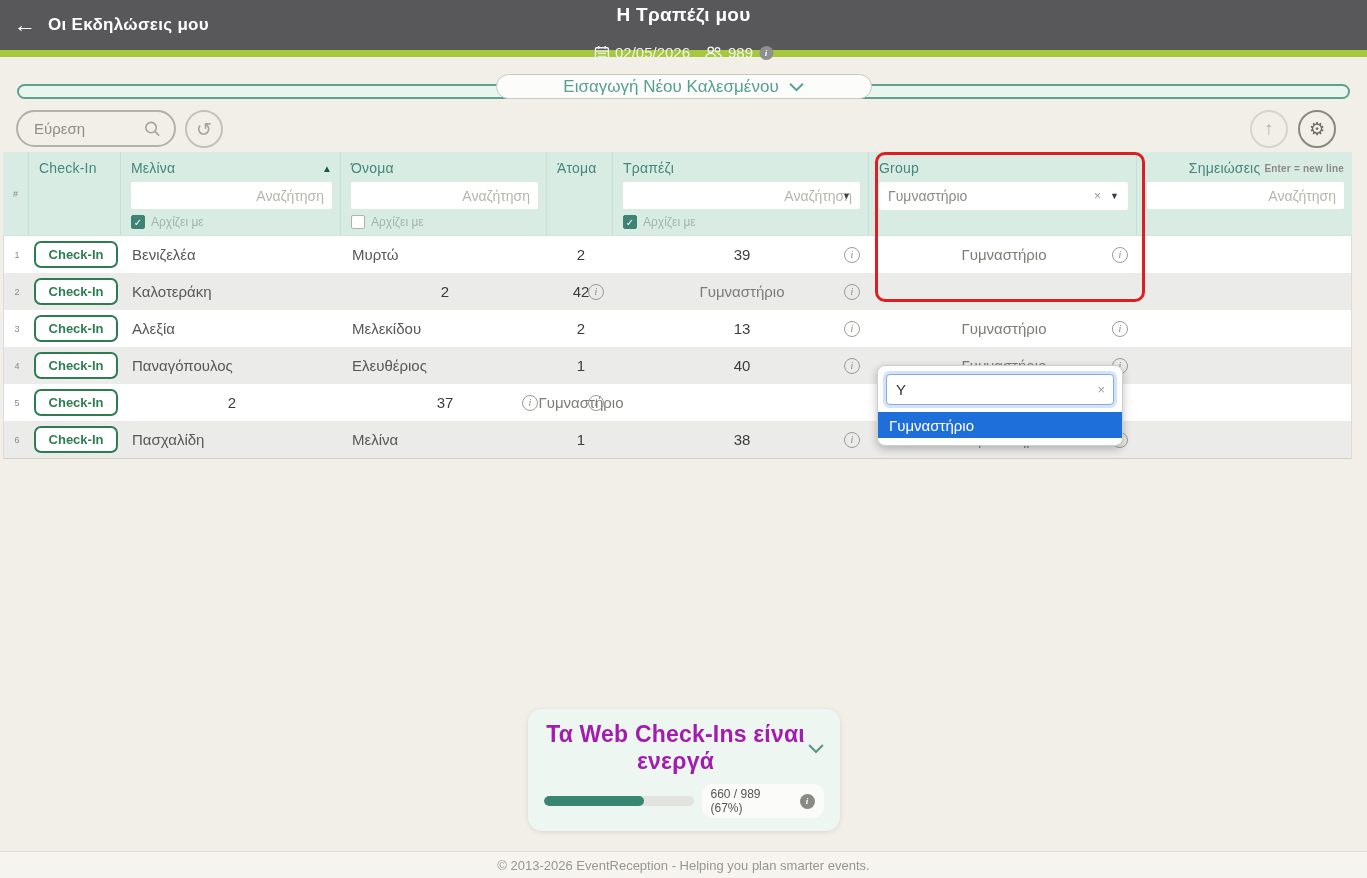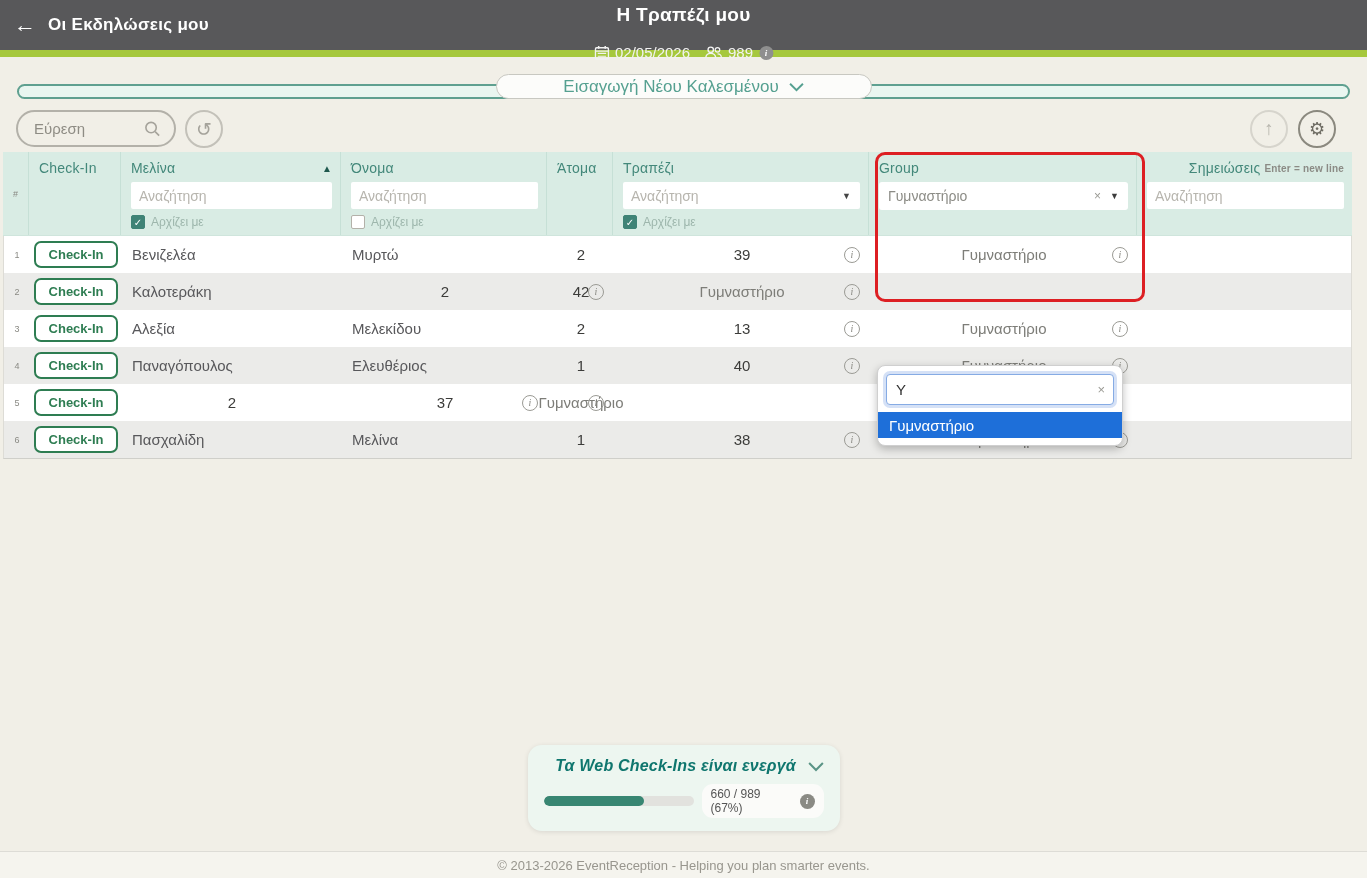--- a/index.html
+++ b/index.html
@@ -33,21 +33,21 @@
   .gear-btn { right:31px; border-color:#8b897f; color:#6e6c63; font-size:18px; }
 
   
   .table-wrap { flex:none; position:relative; margin:0 15px 0 3px; }
   .grid-row { display:grid; grid-template-columns:26px 92px 220px 206px 66px 256px 268px 1fr; }
   .thead { background:#d9ece4; min-height:78px; border-bottom:1px solid #cfe5dc; }
   .th { padding:8px 8px 6px 10px; border-right:1px solid #c6e0d6; position:relative; }
   .th-label { color:#43887a; font-size:14px; letter-spacing:.2px; display:flex; align-items:center; justify-content:space-between; }
   .th-hint { font-size:10px; color:#8b8b85; font-weight:bold; margin-left:4px; }
   .sort-asc { color:#1e584d; font-size:10px; }
-  .th input.filter { width:100%; height:27px; border:none; border-radius:2px; background:#fff; margin-top:6px; padding:0 8px; font-size:14px; color:#555; outline:none; font-family:inherit; }
+  .th input.filter { width:100%; height:27px; border:none; border-radius:2px; background:#fff; margin-top:6px; padding:0 8px; font-size:14px; color:#555; outline:none; font-family:inherit;text-align:right; }
   .th input.filter::placeholder { color:#b7b5ae; }
   .filter-box { position:relative; }
   .filter-caret { position:absolute; right:9px; bottom:8px; font-size:9px; color:#444; pointer-events:none; }
   .startswith { display:flex; align-items:center; gap:6px; margin-top:6px; font-size:12px; color:#9db6ac; }
   .cb { width:14px; height:14px; border-radius:2px; background:#fff; border:1px solid #b3b1a9; display:inline-flex; align-items:center; justify-content:center; font-size:10px; color:#fff; cursor:pointer; }
   .cb.checked { background:#3f8376; border-color:#3f8376; }
   .group-select { margin-top:6px; height:28px; background:#fff; border-radius:3px; position:relative; display:flex; align-items:center; padding:0 40px 0 9px; font-size:14px; color:#8c8c86; cursor:pointer; }
   .group-clear { position:absolute; right:27px; font-size:12px; color:#9a9a94; }
   .group-caret { position:absolute; right:9px; font-size:9px; color:#3c3c3c; }
   .num-col { display:flex; align-items:center; justify-content:center; color:#8a8a84; font-size:9px; }
@@ -68,21 +68,21 @@
   .dd-input-wrap { position:relative; margin:0 8px; }
   .dd-input-wrap input { width:100%; height:31px; border:1px solid #86abe4; border-radius:4px; box-shadow:0 0 0 3px rgba(135,170,230,.35); outline:none; padding:0 26px 0 9px; font-size:15px; color:#333; font-family:inherit; }
   .dd-clear { position:absolute; right:9px; top:8px; font-size:13px; color:#9a9a94; cursor:pointer; }
   .dd-option { margin-top:7px; height:26px; background:#1e6fd9; color:#fff; font-size:15px; display:flex; align-items:center; padding-left:11px; cursor:pointer; }
   .red-annotation { position:absolute; left:872px; top:0px; width:270px; height:150px; border:3px solid #dd1f23; border-radius:10px; z-index:6; pointer-events:none; }
 
   
   .spacer { flex:1; display:flex; align-items:flex-end; justify-content:center; }
   .checkins-card { width:312px; margin-bottom:20px; background:#edf6f0; border-radius:14px; box-shadow:0 1px 5px rgba(0,0,0,.10); padding:12px 16px 13px; }
   .checkins-title-row { display:flex; align-items:center; }
-  .checkins-title { flex:1; text-align:center; color:#0f766e; font-weight:bold; font-size:16px; letter-spacing:.2px;font-style:italic; }
+  .checkins-title { flex:1; text-align:center; color:#a21caf; font-weight:bold; font-size:23px; letter-spacing:.2px; }
   .checkins-body { display:flex; align-items:center; gap:8px; margin-top:9px; }
   .progress-track { width:152px; height:10px; border-radius:5px; background:#e2e2de; overflow:hidden; }
   .progress-fill { height:100%; background:#388672; border-radius:5px; }
   .progress-pill { background:#fbfbf9; border-radius:11px; padding:3px 9px; font-size:12px; color:#555; display:flex; align-items:center; gap:5px; }
   .progress-pill .info-filled { background:#8a8a84; width:15px; height:15px; }
 
   
   .footer { flex:none; height:27px; background:#f5f4ee; border-top:1px solid #dddcd6; display:flex; align-items:center; justify-content:center; font-size:13px; color:#98968e; }
 </style>
 </head>

